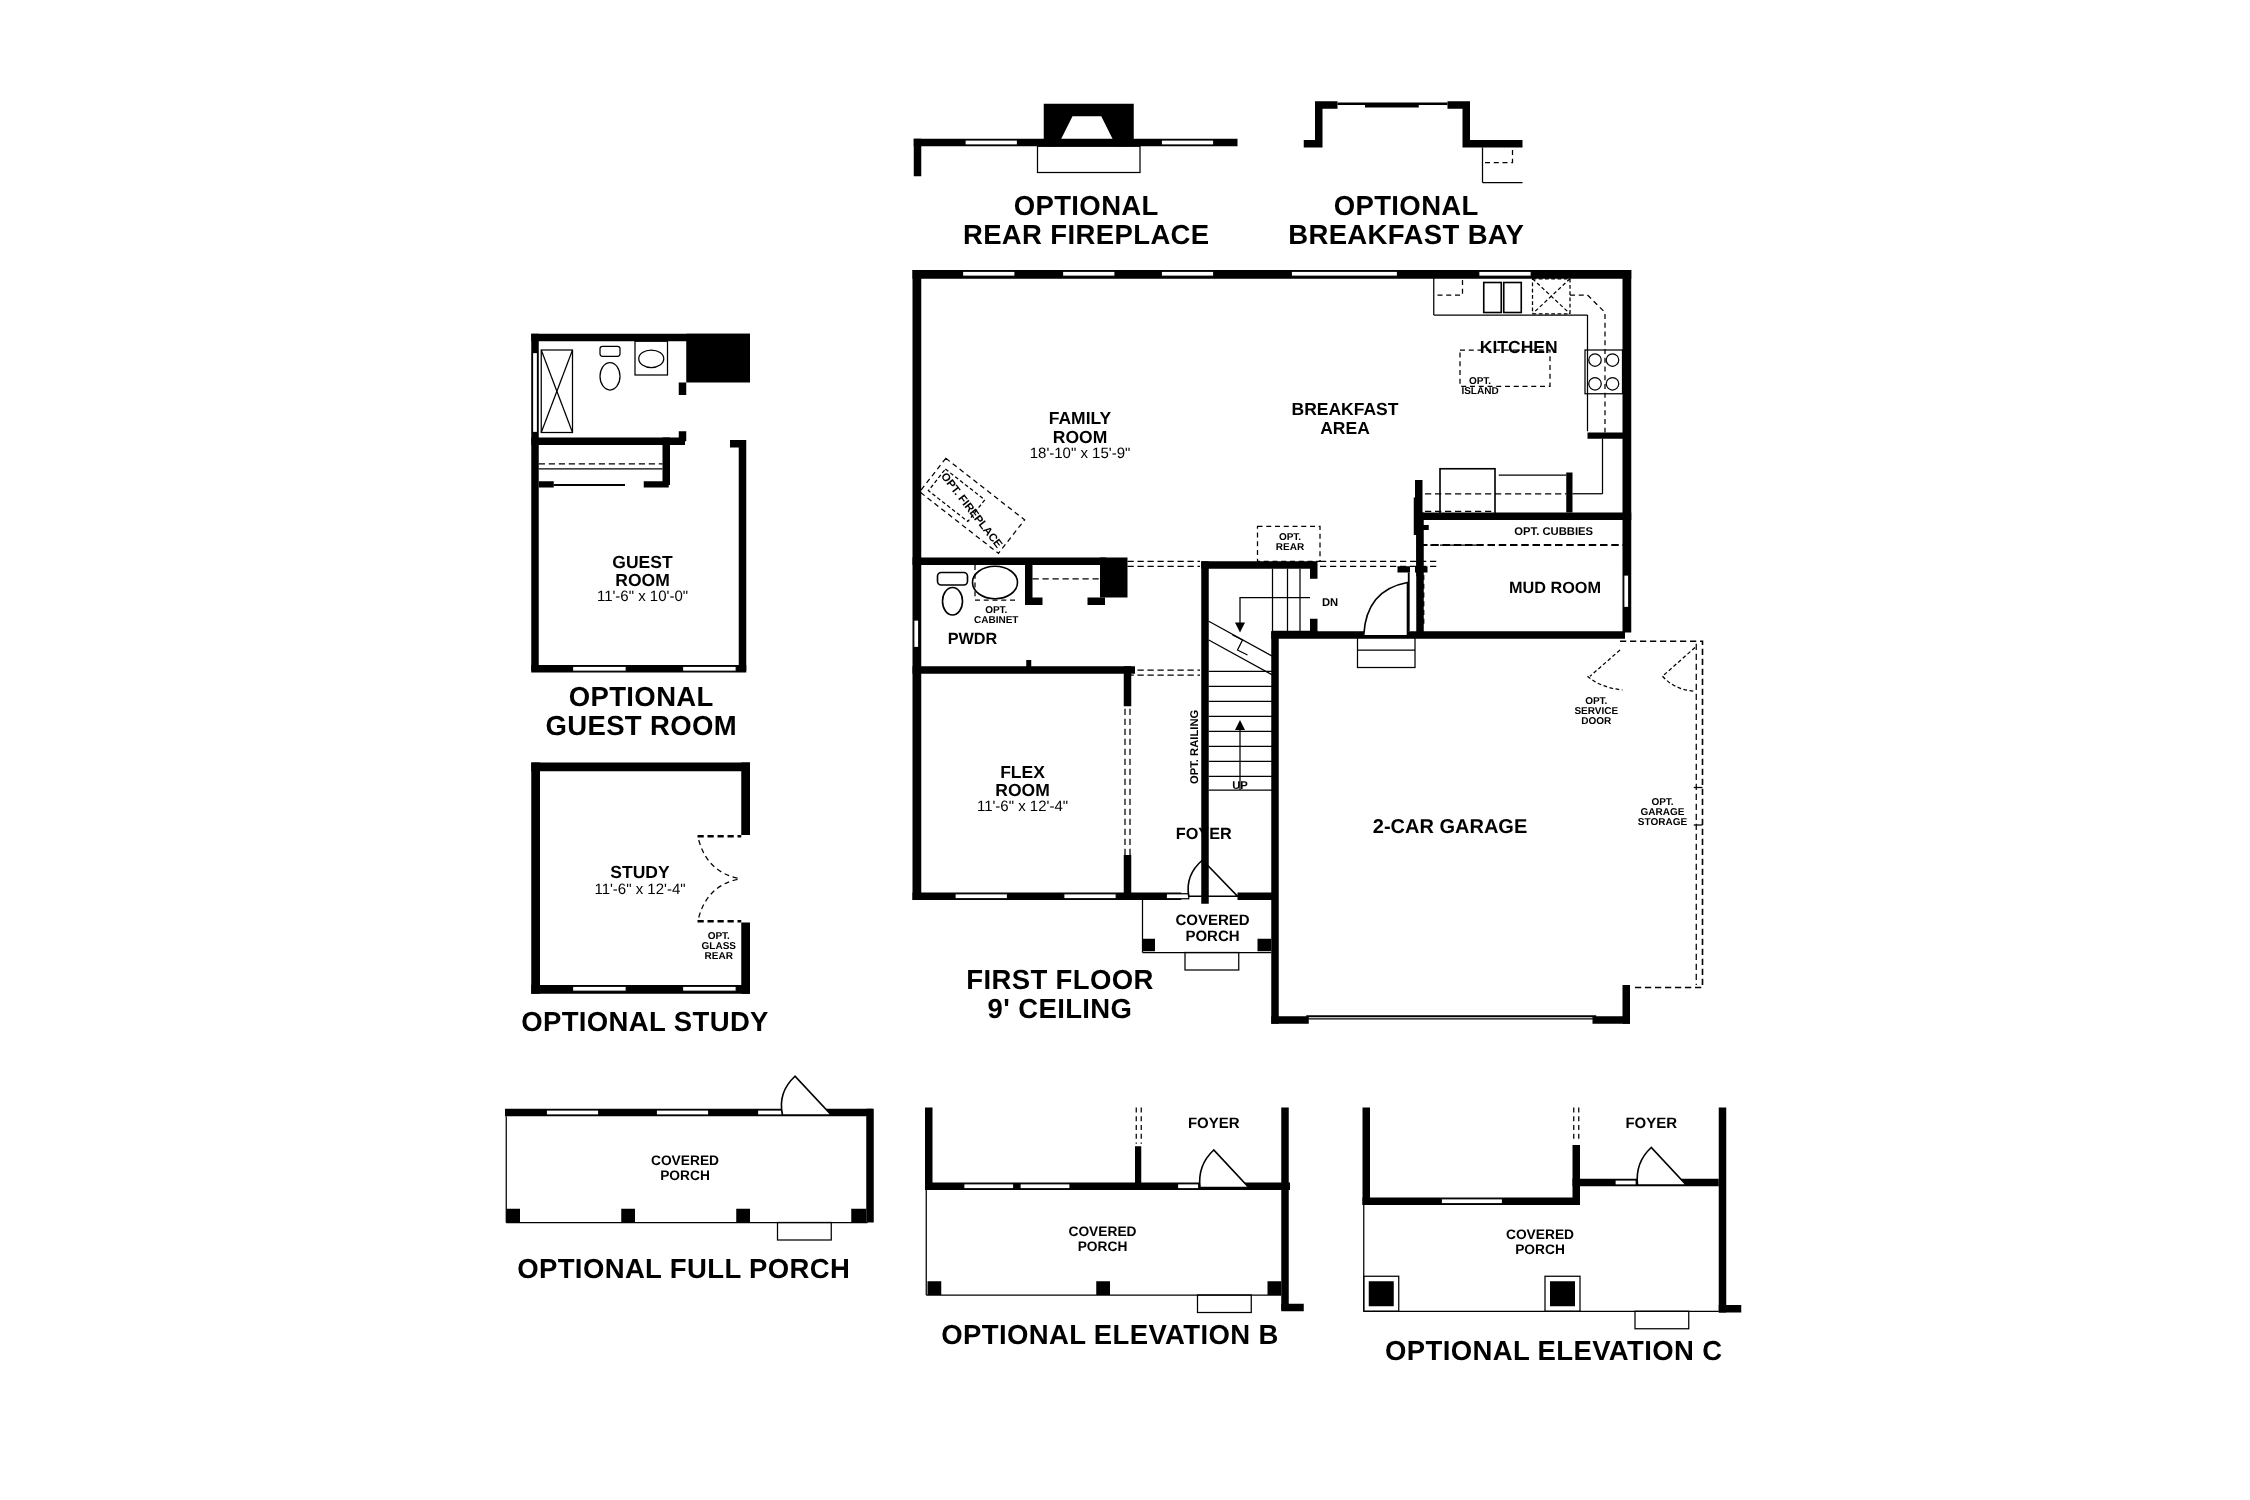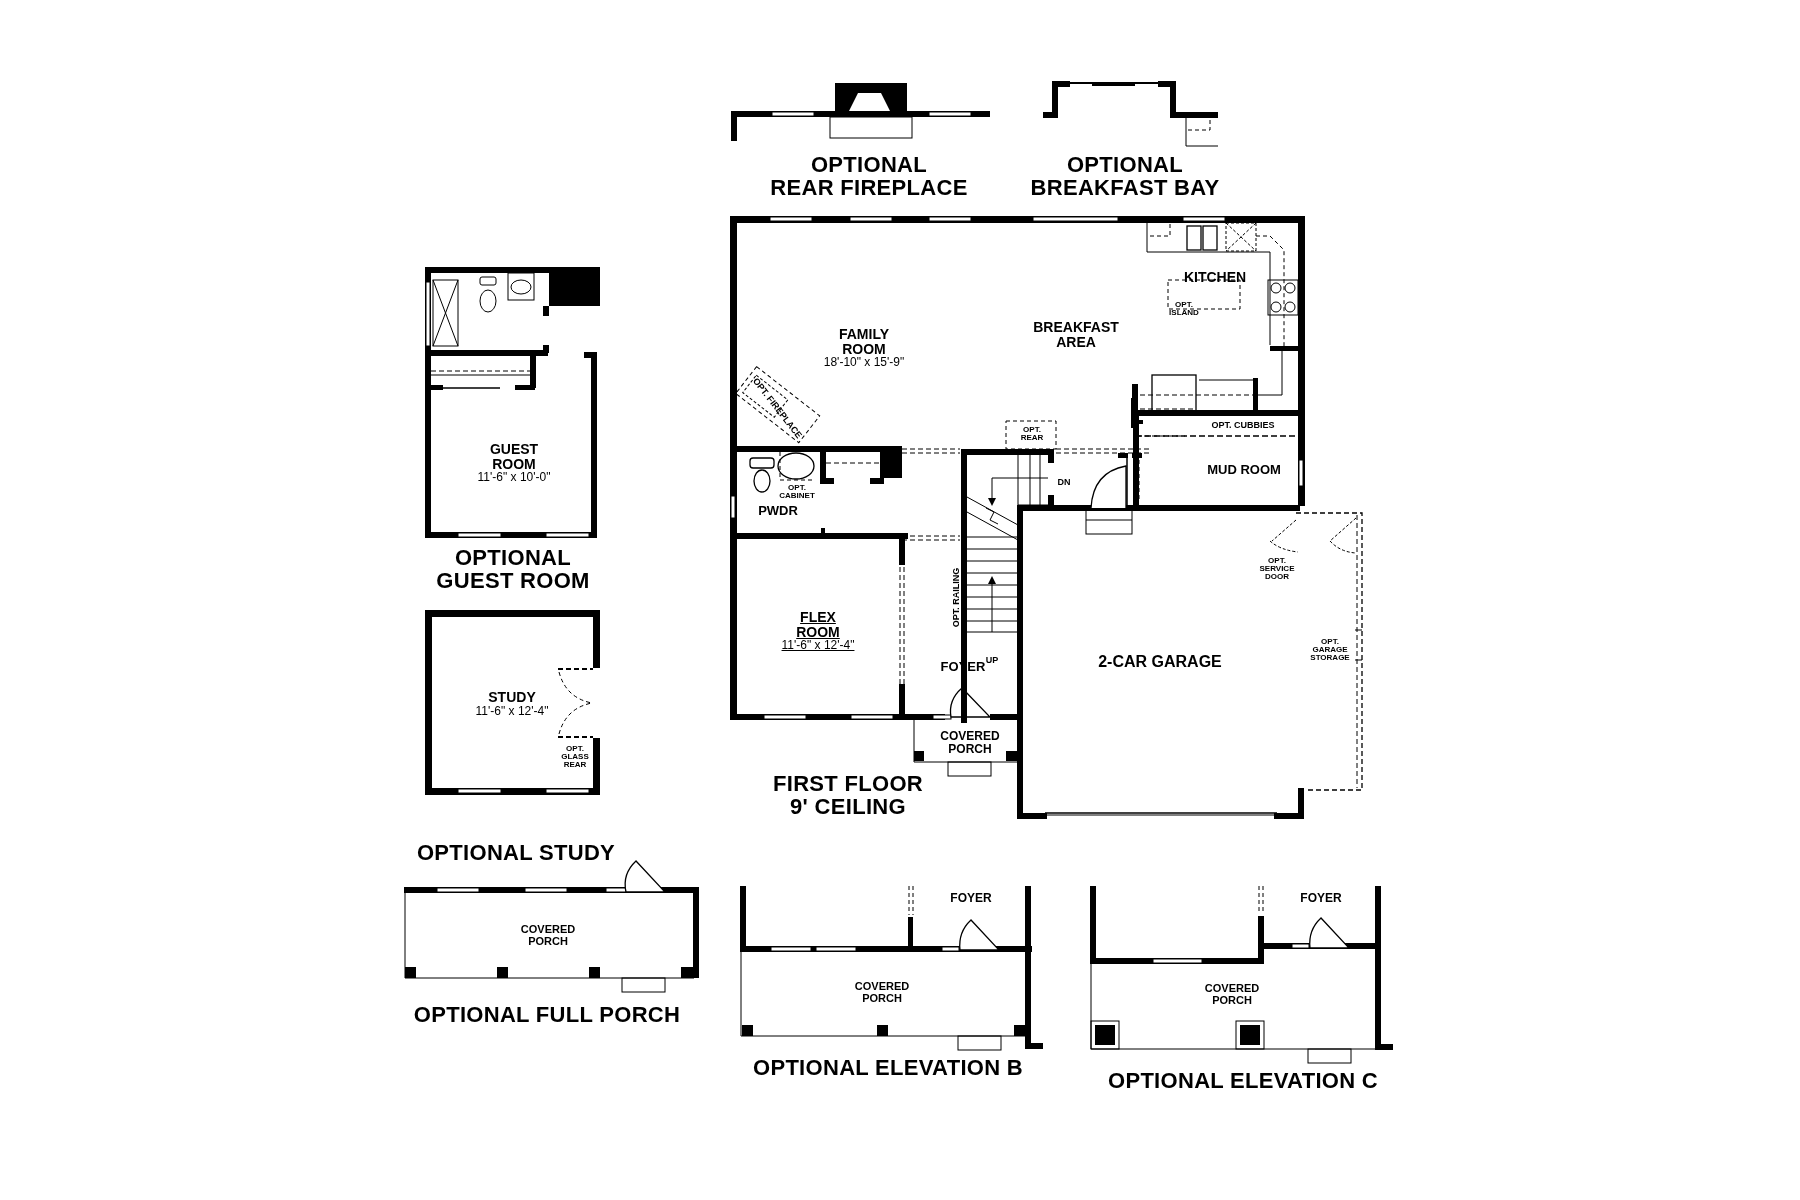--- a/index.html
+++ b/index.html
@@ -293,21 +293,21 @@
   <span>REAR FIREPLACE</span>
 </div>
 <div class="lbl title-lg" style="left:1125px; top:153px;">
   <span>OPTIONAL</span><br>
   <span>BREAKFAST BAY</span>
 </div>
 <div class="lbl title-lg" style="left:513px; top:546px;">
   <span>OPTIONAL</span><br>
   <span>GUEST ROOM</span>
 </div>
-<div class="lbl title-lg" style="left:516px; top:806px;margin-top:35px;">OPTIONAL STUDY</div>
+<div class="lbl title-lg" style="left:516px; top:806px;">OPTIONAL STUDY</div>
 <div class="lbl title-lg" style="left:547px; top:1003px;">OPTIONAL FULL PORCH</div>
 <div class="lbl title-lg" style="left:888px; top:1056px;">OPTIONAL ELEVATION B</div>
 <div class="lbl title-lg" style="left:1243px; top:1069px;">OPTIONAL ELEVATION C</div>
 <div class="lbl title-lg" style="left:812px; top:772px;margin-left:36px;">
   <span>FIRST FLOOR</span><br>
   <span>9' CEILING</span>
 </div>
 
 <div class="lbl room" style="left:864px; top:314px;margin-top:13px;">
   <span>FAMILY</span><br>
@@ -329,23 +329,23 @@
   <span>REAR</span>
 </div>
 <div class="lbl note" style="left:1243px; top:421px; font-size:9px;">OPT. CUBBIES</div>
 <div class="lbl room" style="left:1244px; top:463px; font-size:13px;">MUD ROOM</div>
 <div class="lbl room" style="left:778px; top:504px; font-size:13px;">PWDR</div>
 <div class="lbl note" style="left:797px; top:484px;">
   <span>OPT.</span><br>
   <span>CABINET</span>
 </div>
 <div class="lbl note" style="left:1064px; top:478px; font-size:9px;">DN</div>
-<div class="lbl note" style="left:992px; top:656px; font-size:9px;">UP</div>
+<div class="lbl note" style="left:992px; top:624px; font-size:9px;">UP</div>
 <div class="lbl note" style="left:956px; top:593px; font-size:9px; transform: translateX(-50%) rotate(-90deg);">OPT. RAILING</div>
-<div class="lbl room" style="left:818px; top:610px;text-decoration:underline;">
+<div class="lbl room" style="left:818px; top:610px;">
   <span>FLEX</span><br>
   <span>ROOM</span>
   <span class="dim">11'-6" x 12'-4"</span>
 </div>
 <div class="lbl room" style="left:963px; top:660px; font-size:13px;">FOYER</div>
 <div class="lbl room" style="left:970px; top:730px; font-size:12px;">
   <span>COVERED</span><br>
   <span>PORCH</span>
 </div>
 <div class="lbl room" style="left:1160px; top:654px; font-size:16px;">2-CAR GARAGE</div>

